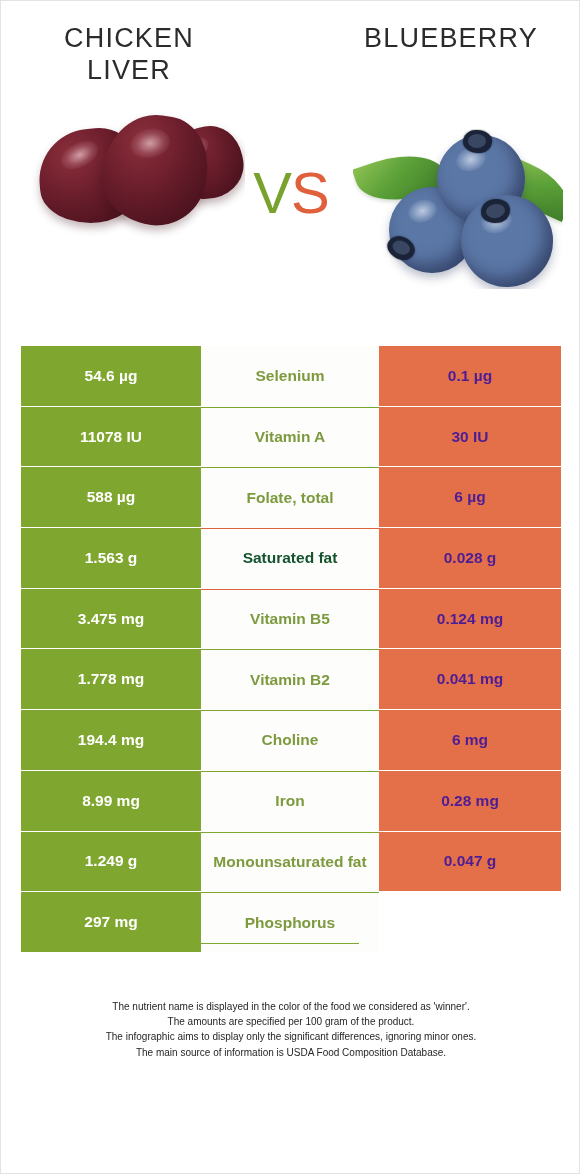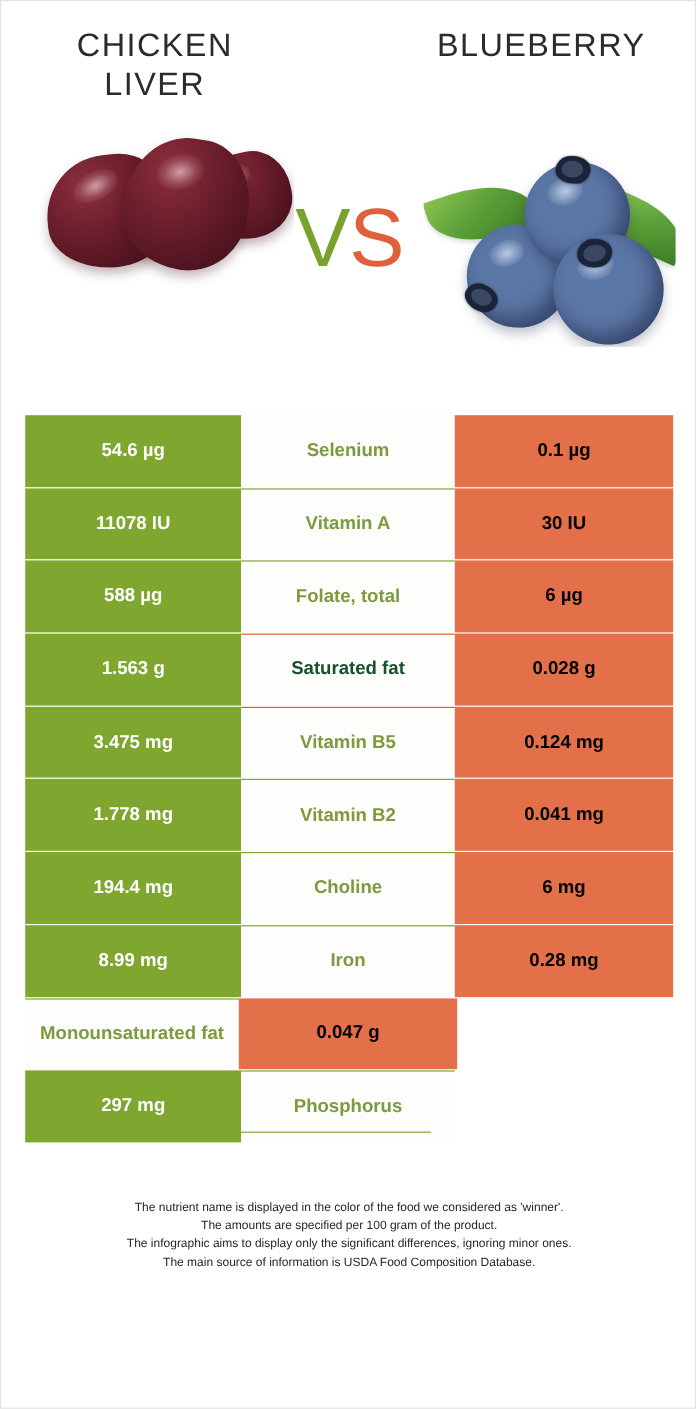--- a/index.html
+++ b/index.html
@@ -36,21 +36,21 @@
   }
   .title-left  { left: 12px;  width: 232px; }
   .title-right { right: 10px; width: 236px; }
 
   .vs {
     position: absolute;
     left: 228px;
     top: 163px;
     width: 124px;
     text-align: center;
-    font-size: 69px;
+    font-size: 58px;
     font-weight: 400;
     letter-spacing: -1px;
     line-height: 1;
     font-family: "Liberation Sans", sans-serif;
   }
   .vs .v { color: #79a22c; }
   .vs .s { color: #e0603c; }
 
   
   .food {
@@ -166,21 +166,21 @@
     font-size: 15.5px;
     border-top: 1px solid #0ea5e9;
   }
   .row:first-child .cell-mid { border-top: none; }
   .cell-mid.mid-green  { color: #7d9a3f; border-top-color: #7fa62e; }
   .cell-mid.mid-orange { color: #14532d; border-top-color: #e0603c; }
   .row.orange-row + .row .cell-mid { border-top-color: #e0603c; }
   .cell-right {
     width: 182px;
     background: #e4704a;
-    color: #000000;
+    color: #4c1d95;
   }
   .table-bottom {
     position: absolute;
     left: 180px;
     top: 942px;
     width: 178px;
     border-top: 1px solid #7fa62e;
   }
 
   
@@ -270,20 +270,21 @@
       <div class="cell cell-left">194.4 mg</div>
       <div class="cell cell-mid mid-green">Choline</div>
       <div class="cell cell-right">6 mg</div>
     </div>
     <div class="row">
       <div class="cell cell-left">8.99 mg</div>
       <div class="cell cell-mid mid-green">Iron</div>
       <div class="cell cell-right">0.28 mg</div>
     </div>
     <div class="row">
+      <div class="cell cell-left">1.249 g</div>
       <div class="cell cell-mid mid-green">Monounsaturated fat</div>
       <div class="cell cell-right">0.047 g</div>
     </div>
     <div class="row">
       <div class="cell cell-left">297 mg</div>
       <div class="cell cell-mid mid-green">Phosphorus</div>
     </div>
   </div>
 <div class="table-bottom"></div>
 

